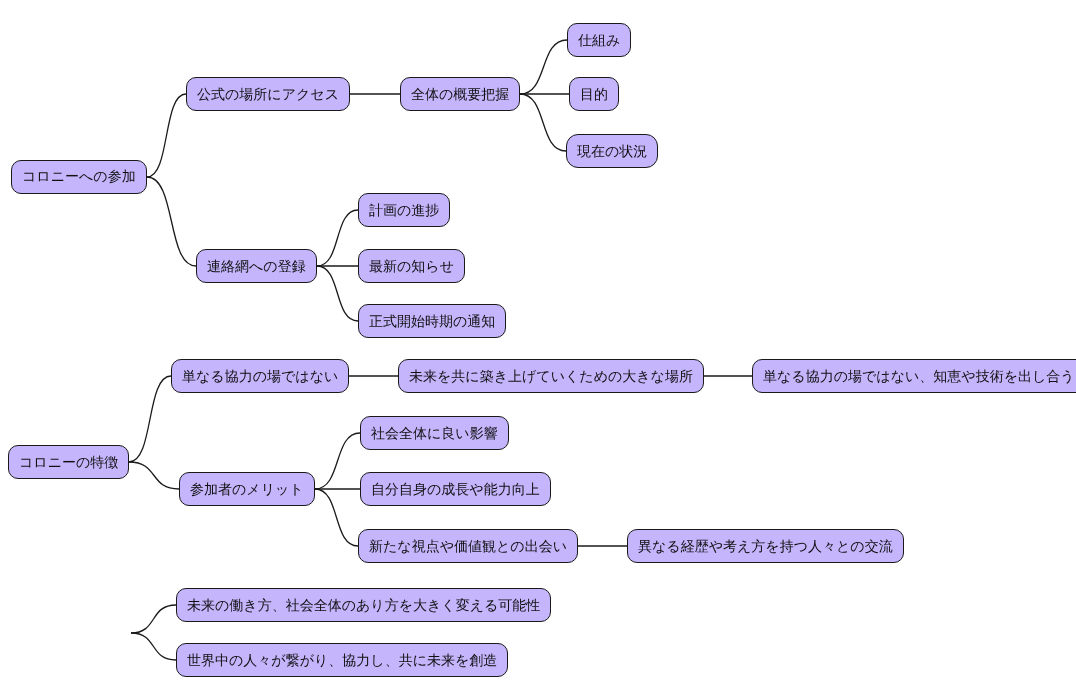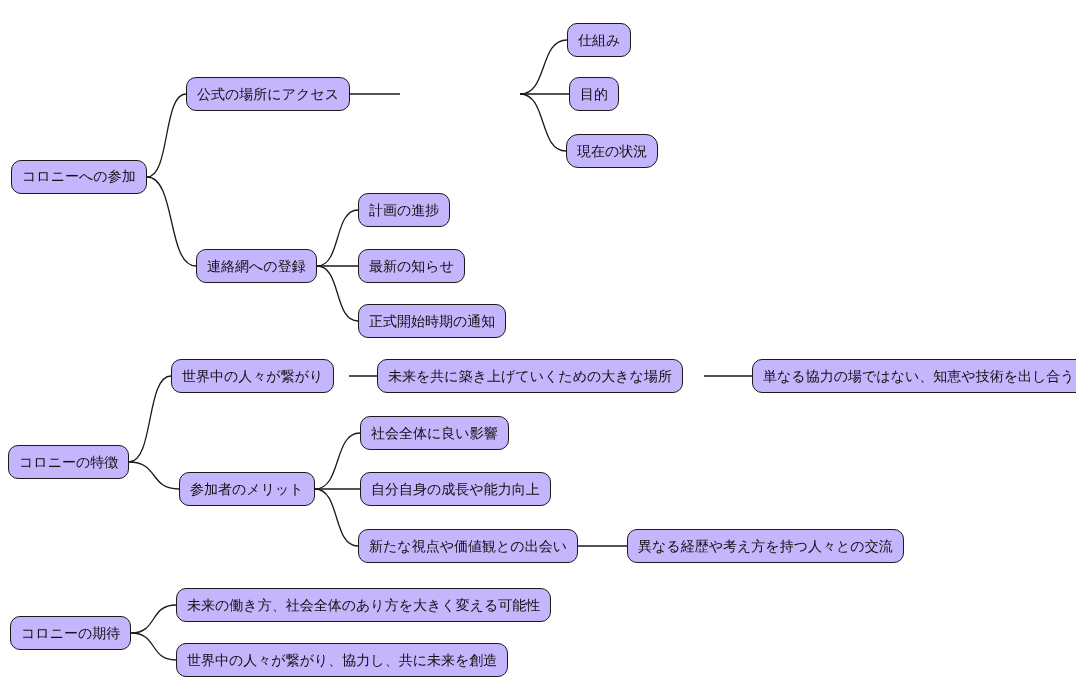--- a/index.html
+++ b/index.html
@@ -68,33 +68,33 @@
       <path d="M 315 489 C 342 489, 333 433, 360 433" stroke="#1a1a1a"></path>
       <path d="M 315 489 C 342 489, 333 489, 360 489" stroke="#1a1a1a"></path>
       <path d="M 315 489 C 340.8 489, 332.2 546, 358 546" stroke="#1a1a1a"></path>
       <path d="M 578 546 C 607.4 546, 597.6 546, 627 546" stroke="#1a1a1a"></path>
       <path d="M 131 633 C 158 633, 149 605, 176 605" stroke="#1a1a1a"></path>
       <path d="M 131 633 C 158 633, 149 660, 176 660" stroke="#1a1a1a"></path>
     </svg>
   <div class="node-layer">
       <div class="node" style="left: 11px; top: 160px; font-family: Liberation Serif, serif;"><span>コロニーへの参加</span></div>
       <div class="node" style="left: 186px; top: 77px;"><span>公式の場所にアクセス</span></div>
+      <div class="node" style="left: 400px; top: 77px;"><span>全体の概要把握</span></div>
       <div class="node" style="left: 567px; top: 23px;"><span>仕組み</span></div>
       <div class="node" style="left: 569px; top: 77px;"><span>目的</span></div>
       <div class="node" style="left: 566px; top: 134px; border-radius: 12px;"><span>現在の状況</span></div>
       <div class="node" style="left: 196px; top: 249px;"><span>連絡網への登録</span></div>
       <div class="node" style="left: 358px; top: 193px;"><span>計画の進捗</span></div>
       <div class="node" style="left: 358px; top: 249px;"><span>最新の知らせ</span></div>
       <div class="node" style="left: 358px; top: 304px;"><span>正式開始時期の通知</span></div>
       <div class="node" style="left: 8px; top: 445px;"><span>コロニーの特徴</span></div>
-      <div class="node" style="left: 171px; top: 359px;"><span>世界中の人々が繋がり</span></div>
-      <div class="node" style="left: 377px; top: 359px;"><span>未来を共に築き上げていくための大きな場所</span></div>
+      <div class="node" style="left: 171px; top: 359px;"><span>単なる協力の場ではない</span></div>
+      <div class="node" style="left: 398px; top: 359px;"><span>未来を共に築き上げていくための大きな場所</span></div>
       <div class="node" style="left: 752px; top: 359px;"><span>単なる協力の場ではない、知恵や技術を出し合う</span></div>
       <div class="node" style="left: 179px; top: 472px;"><span>参加者のメリット</span></div>
       <div class="node" style="left: 360px; top: 416px;"><span>社会全体に良い影響</span></div>
       <div class="node" style="left: 360px; top: 472px;"><span>自分自身の成長や能力向上</span></div>
       <div class="node" style="left: 358px; top: 529px;"><span>新たな視点や価値観との出会い</span></div>
       <div class="node" style="left: 627px; top: 529px;"><span>異なる経歴や考え方を持つ人々との交流</span></div>
-      <div class="node" style="left: 10px; top: 616px;"><span>コロニーの期待</span></div>
       <div class="node" style="left: 176px; top: 588px;"><span>未来の働き方、社会全体のあり方を大きく変える可能性</span></div>
       <div class="node" style="left: 176px; top: 643px;"><span>世界中の人々が繋がり、協力し、共に未来を創造</span></div>
     </div>
 </div>
 
 </body></html>

